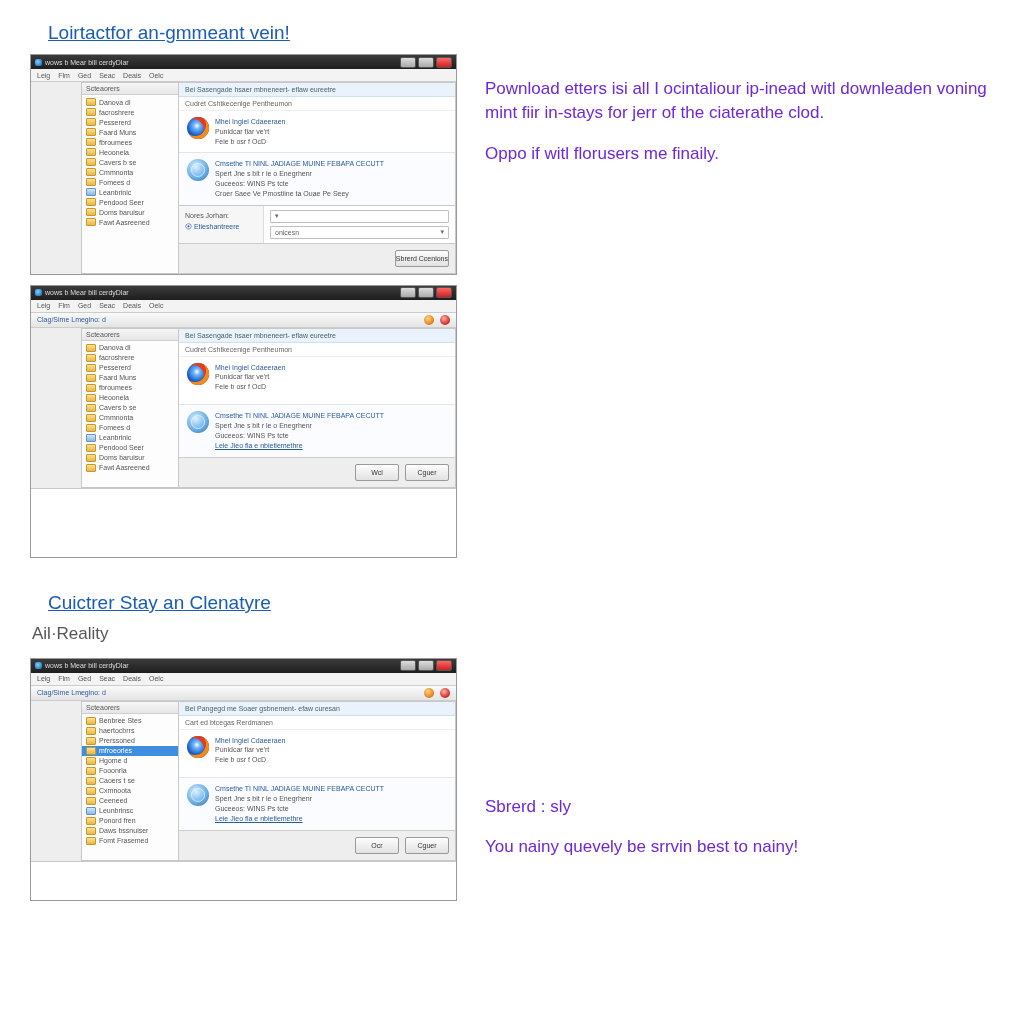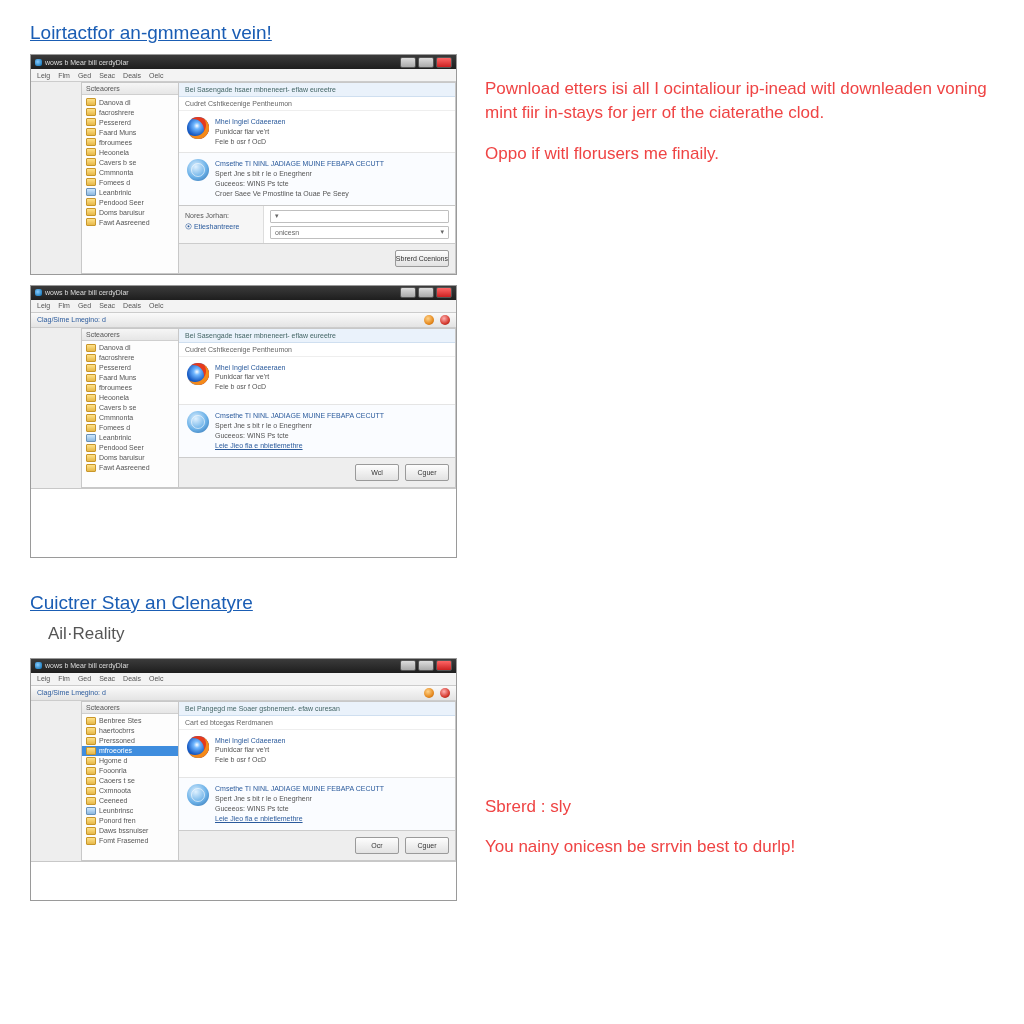--- a/index.html
+++ b/index.html
@@ -11,23 +11,23 @@
     --panel-dark:#d9d9d9;
     --sidebar-head:#e8e8e8;
     --row-sel:#3f8dde;
     --win-title:#2a2a2a;
     --blue-header:#eaf2fb;
   }
   html,body{margin:0;padding:0;background:#fff;font-family:Arial,Helvetica,sans-serif;font-size:13px;color:var(--text);}
   .page{width:1024px;height:1024px;position:relative;overflow:hidden;padding:22px 30px 0 30px;box-sizing:border-box;}
   .section{display:flex;align-items:flex-start;gap:28px;}
   h2.link-heading{margin:0 0 10px 0;font-weight:400;font-size:19px;}
-  h2.link-heading a{color:var(--link);text-decoration:underline;}
-  .rhs{flex:1;padding-top:6px;font-size:17px;color:#ef4444;line-height:1.4;}
-  .subhead{font-size:17px;color:#555;margin:6px 0 14px 18px;}
+  h2.link-heading a{color:var(--link);text-decoration:underline;margin-left:18px;}
+  .rhs{flex:1;padding-top:6px;font-size:17px;color:#6d28d9;line-height:1.4;}
+  .subhead{font-size:17px;color:#555;margin:6px 0 14px 2px;}
   
   .window{width:425px;border:1px solid #9a9a9a;background:#eeeeee;box-shadow:0 0 0 1px #fff inset;font-size:8px;color:#555;}
   .titlebar{height:14px;background:linear-gradient(#3b3b3b,#1e1e1e);display:flex;align-items:center;justify-content:space-between;padding:0 4px;}
   .titlebar .t-left{display:flex;align-items:center;gap:3px;color:#ddd;font-size:7px;}
   .titlebar .t-left .appicon{width:7px;height:7px;background:radial-gradient(circle at 40% 40%,#8cf,#06a);border-radius:2px;}
   .titlebar .win-btns{display:flex;gap:2px;}
   .titlebar .win-btn{width:14px;height:9px;border-radius:2px;background:linear-gradient(#ddd,#aaa);border:1px solid #555;}
   .titlebar .win-btn.close{background:linear-gradient(#f66,#c22);}
   .menubar{height:12px;background:#f3f3f3;border-bottom:1px solid #ccc;display:flex;align-items:center;gap:8px;padding:0 6px;font-size:7px;color:#555;}
   .toolbar{height:14px;background:linear-gradient(#fafafa,#e4e4e4);border-bottom:1px solid #ccc;display:flex;align-items:center;justify-content:space-between;padding:0 6px;font-size:7px;color:#357;}
@@ -441,17 +441,17 @@
             <div class="btn">Cguer</div>
           </div>
         </div>
       </div>
       <div class="blank-panel" style="height:38px"></div>
     </div>
   </div>
 
   <div class="rhs" style="padding-top:120px;">
     <p>Sbrerd : sly</p>
-    <p>You nainy onicesn be srrvin best to durlp!</p>
+    <p>You nainy quevely be srrvin best to nainy!</p>
   </div>
 </div>
 
 </div>
 
 </body></html>

